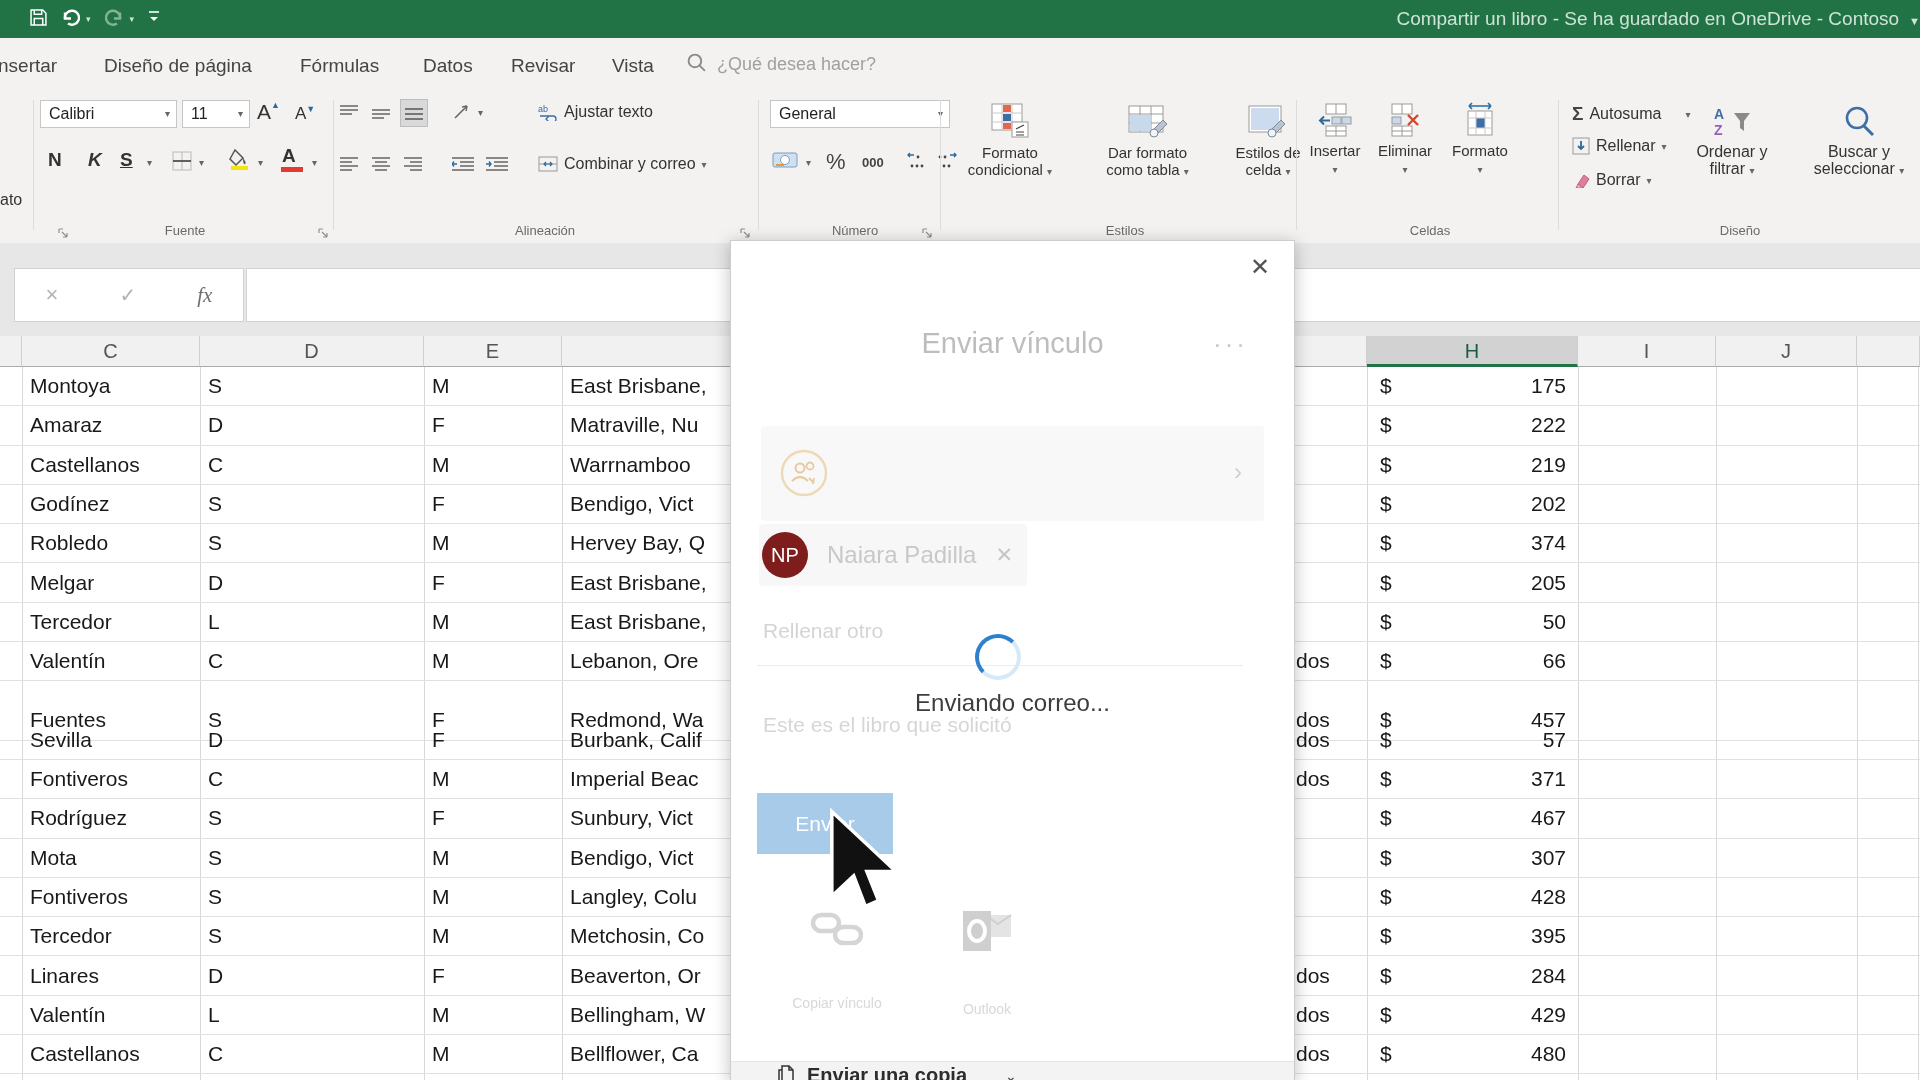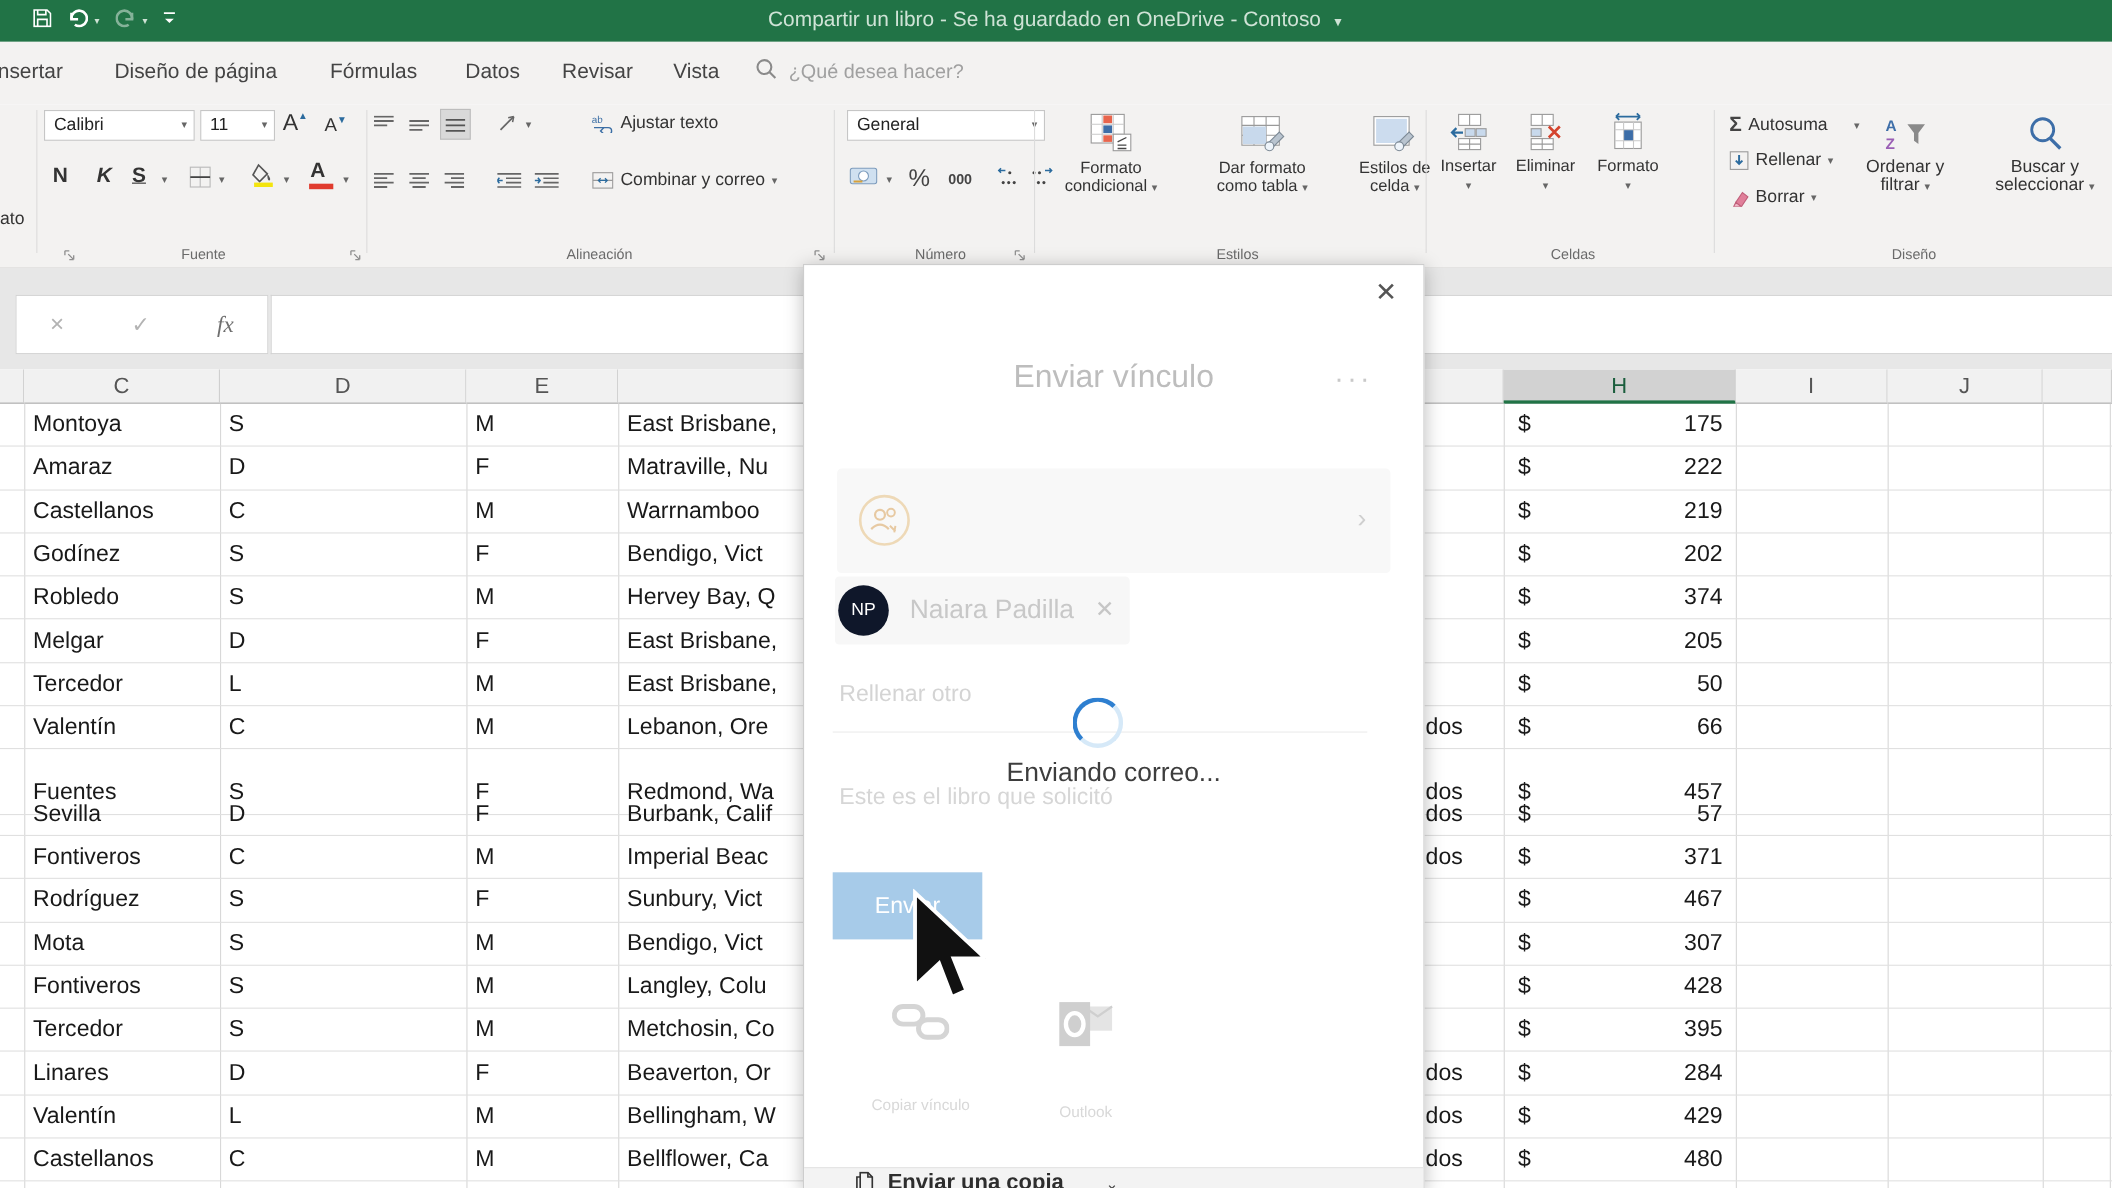--- a/index.html
+++ b/index.html
@@ -5,21 +5,21 @@
   html,body{margin:0;padding:0;background:#ffffff;}
   .page{position:relative;width:1920px;height:1080px;overflow:hidden;background:#ffffff;
         font-family:"Liberation Sans",sans-serif;color:#333;}
   .abs{position:absolute;}
 
   
   .titlebar{position:absolute;left:0;top:0;width:1920px;height:38px;background:#217346;}
   .qat{position:absolute;left:30px;top:6px;display:flex;align-items:center;gap:14px;height:26px;}
   .qat .caret{color:#cfe3d6;font-size:9px;margin-left:-8px;}
   .win-title{position:absolute;left:0;top:0;width:1920px;height:38px;line-height:38px;
-             text-align:center;color:#cfe3d6;font-size:19px;}
+             text-align:right;color:#cfe3d6;font-size:19px;}
   .win-title .caret{font-size:11px;margin-left:10px;}
 
   
   .tabrow{position:absolute;left:0;top:38px;width:1920px;height:57px;background:#f3f2f1;}
   .tab{position:absolute;top:17px;font-size:19px;color:#444;cursor:default;white-space:nowrap;}
   .searchbox{position:absolute;left:686px;top:14px;display:flex;align-items:center;gap:10px;justify-content:center;}
   .searchbox .ph{color:#a0a0a0;font-size:18px;}
 
   
   .ribbon{position:absolute;left:0;top:95px;width:1920px;height:148px;background:#f3f2f1;
@@ -68,22 +68,22 @@
   
   .dialog{position:absolute;left:730px;top:240px;width:563px;height:840px;background:#fff;
           border:1px solid #cdcdcd;box-shadow:0 3px 16px rgba(0,0,0,.25);z-index:50;}
   .dlg-close{position:absolute;right:24px;top:14px;font-size:24px;color:#555;line-height:24px;}
   .dlg-title{position:absolute;left:0;top:86px;width:100%;text-align:center;font-size:29px;color:#bdbdbd;}
   .dlg-menu{position:absolute;right:46px;top:88px;font-size:26px;color:#c9c9c9;letter-spacing:3px;}
   .perm-card{position:absolute;left:30px;top:185px;width:503px;height:95px;background:#f8f8f8;border-radius:4px;}
   .perm-text{position:absolute;left:100px;top:20px;font-size:21px;color:#c9c9c9;line-height:27px;}
   .perm-chev{position:absolute;right:22px;top:32px;font-size:24px;color:#cfcfcf;}
   .chip{position:absolute;left:28px;top:283px;width:268px;height:62px;background:#f7f7f7;border-radius:4px;}
-  .avatar{position:absolute;left:3px;top:8px;width:46px;height:46px;border-radius:50%;background:#0f172a;
-          color:#fff;font-size:16px;text-align:center;line-height:46px;}
+  .avatar{position:absolute;left:3px;top:8px;width:46px;height:46px;border-radius:50%;background:#7f1d1d;
+          color:#fff;font-size:20px;text-align:center;line-height:46px;}
   .chip-name{position:absolute;left:68px;top:0;height:62px;line-height:62px;font-size:24px;color:#c8c8c8;}
   .chip-x{position:absolute;right:14px;top:0;height:62px;line-height:62px;font-size:21px;color:#c6c6c6;}
   .add-other{position:absolute;left:32px;top:378px;font-size:21px;color:#d4d4d4;}
   .add-line{position:absolute;left:26px;top:424px;width:486px;height:1px;background:#ececec;}
   .spinner{position:absolute;left:244px;top:393px;width:46px;height:46px;border-radius:50%;
            border:4px solid #d6e9f8;border-top-color:#2e7fd0;border-left-color:#2e7fd0;
            box-sizing:border-box;animation:spin 1.1s linear infinite;}
   @keyframes spin{to{transform:rotate(360deg);}}
   .status{position:absolute;left:0;top:448px;width:100%;text-align:center;font-size:24px;color:#3d3d3d;}
   .msg-ph{position:absolute;left:32px;top:472px;font-size:21px;color:#d6d6d6;}

